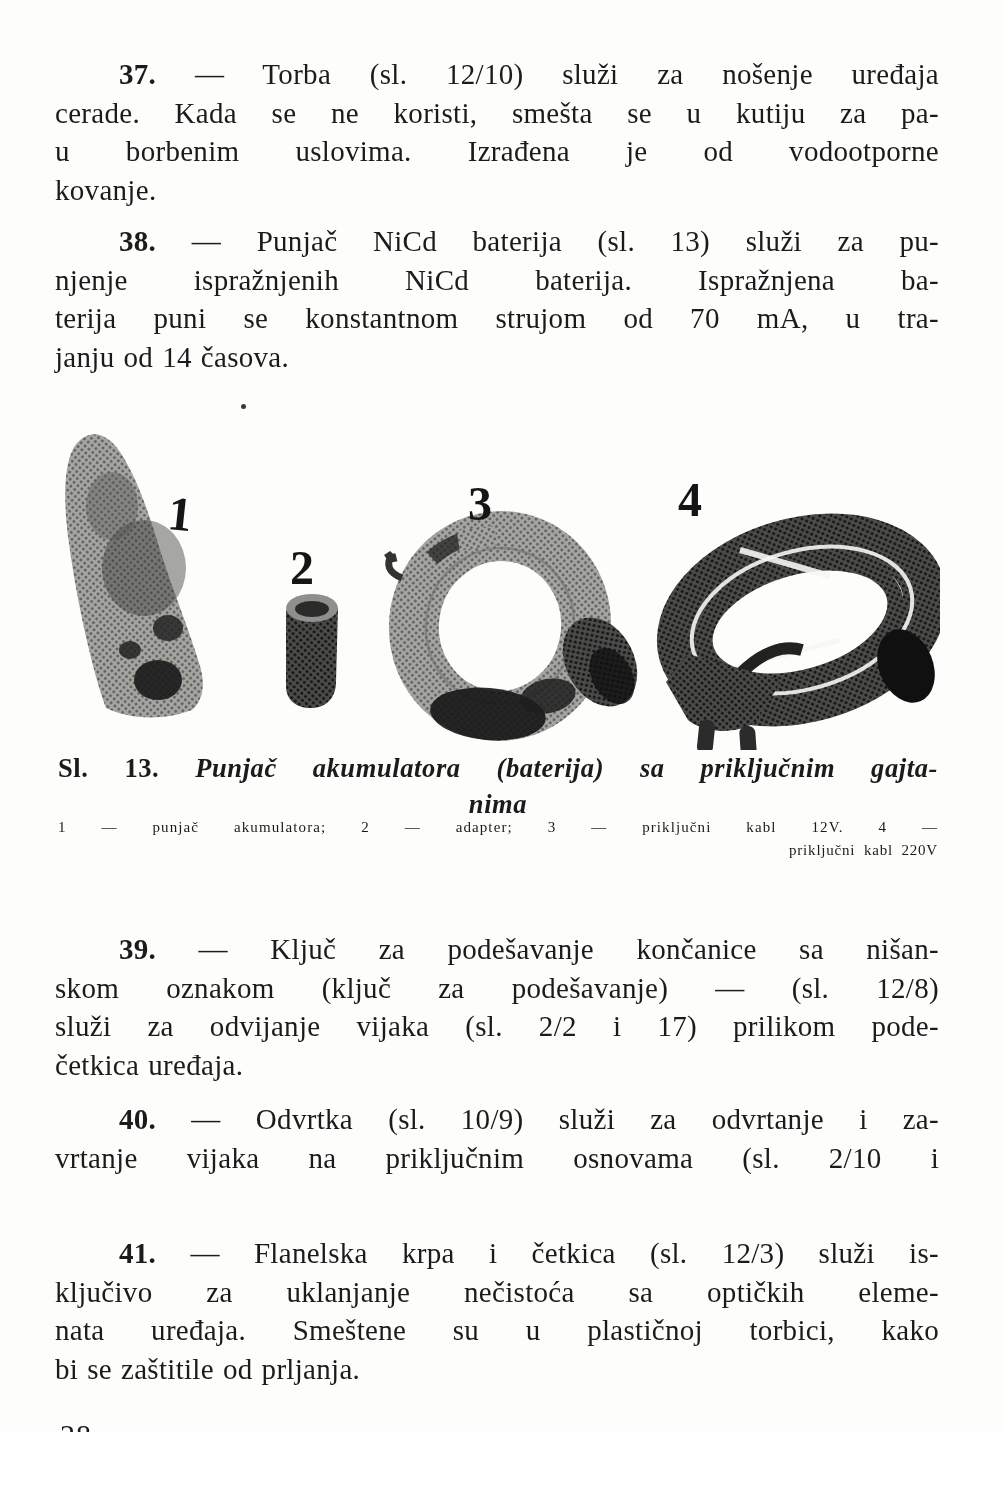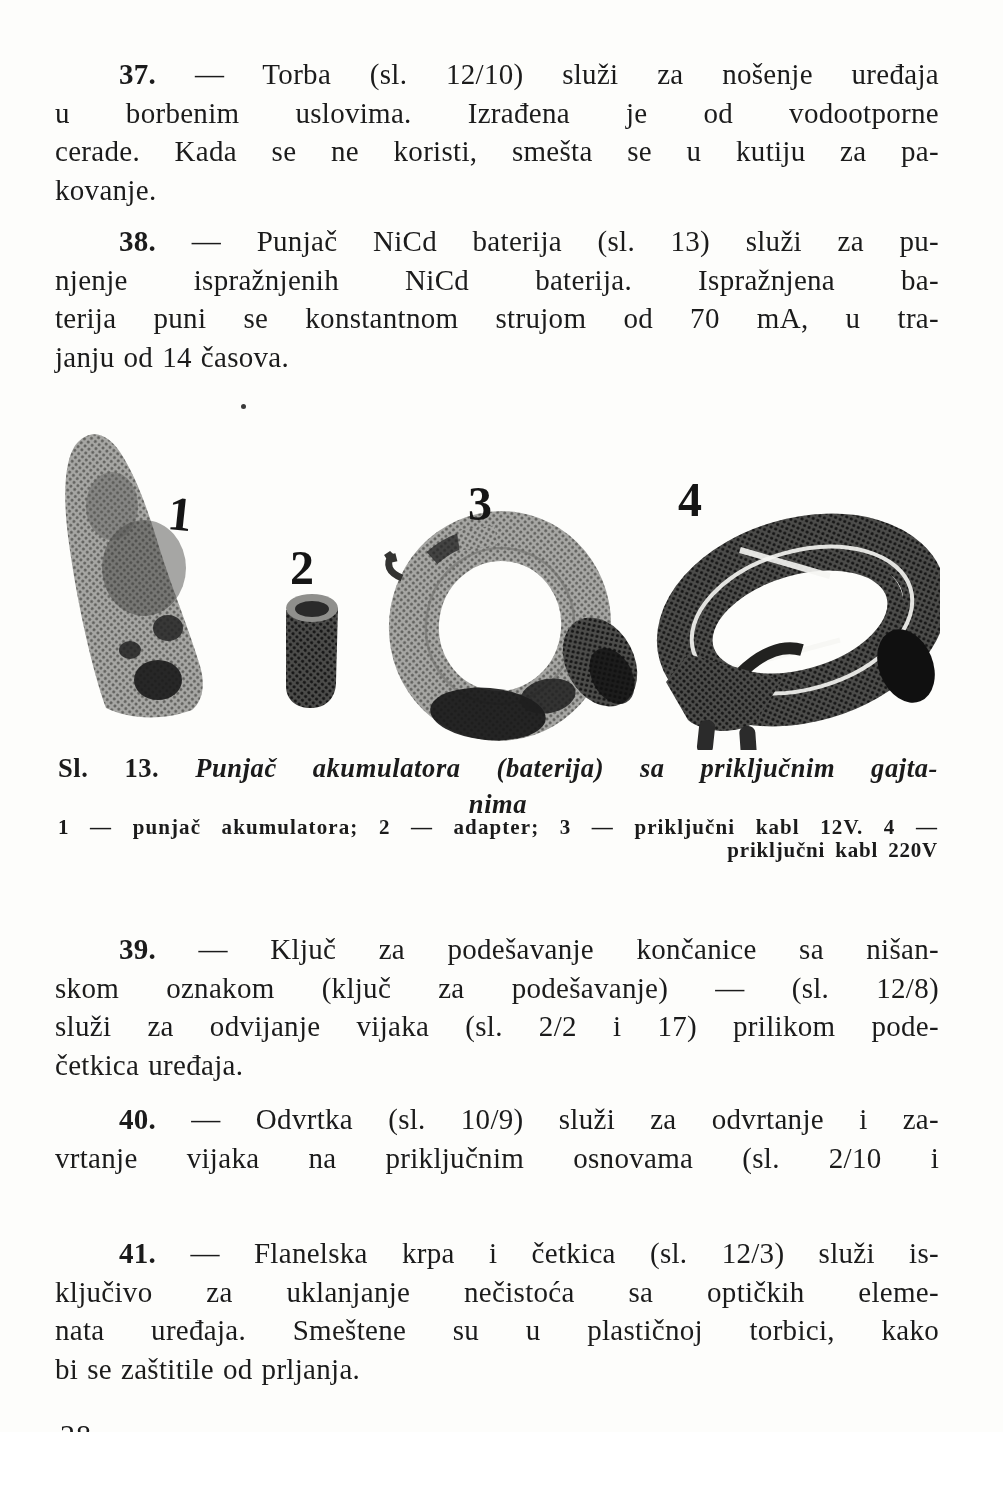--- a/index.html
+++ b/index.html
@@ -23,21 +23,21 @@
   }
   .caption {
     position:absolute; left:58px; top:750px; width:880px;
     font-size:26.5px; line-height:36px; letter-spacing:0.6px; word-spacing:3px;font-weight:bold;
   }
   .cap1 { text-align:justify; text-align-last:justify; }
   .cap2 { text-align:center; font-style:italic; }
   .ital { font-style:italic; }
   .legend {
     position:absolute; left:58px; top:816px; width:880px;
-    font-size:21px; line-height:23px; letter-spacing:1.1px; word-spacing:4px;font-weight:bold;
+    font-size:15px; line-height:23px; letter-spacing:1.1px; word-spacing:4px;
   }
   .leg1 { text-align:justify; text-align-last:justify; }
   .leg2 { text-align:right; letter-spacing:0.8px; }
   .pagenum {
     position:absolute; left:60px; top:1398px;
     font-size:30px; letter-spacing:1px;margin-top:20px;
   }
   .stray-dot {
     position:absolute; left:241px; top:404px; width:5px; height:5px;
     background:#3a3a3a; border-radius:50%;
@@ -50,22 +50,22 @@
 </head>
 <body>
 
 <div class="page">
 
   <div class="para" style="top:55px">
     <div class="jline indent">
       <span class="pnum">37.</span>
       <span>— Torba (sl. 12/10) služi za nošenje uređaja</span>
     </div>
+    <div class="jline">cerade. Kada se ne koristi, smešta se u kutiju za pa-</div>
     <div class="jline">u borbenim uslovima. Izrađena je od vodootporne</div>
-    <div class="jline">cerade. Kada se ne koristi, smešta se u kutiju za pa-</div>
     <div class="lline">kovanje.</div>
   </div>
 
   <div class="para" style="top:222px">
     <div class="jline indent">
       <span class="pnum">38.</span>
       <span>— Punjač NiCd baterija (sl. 13) služi za pu-</span>
     </div>
     <div class="jline">njenje ispražnjenih NiCd baterija. Ispražnjena ba-</div>
     <div class="jline">terija puni se konstantnom strujom od 70 mA, u tra-</div>

